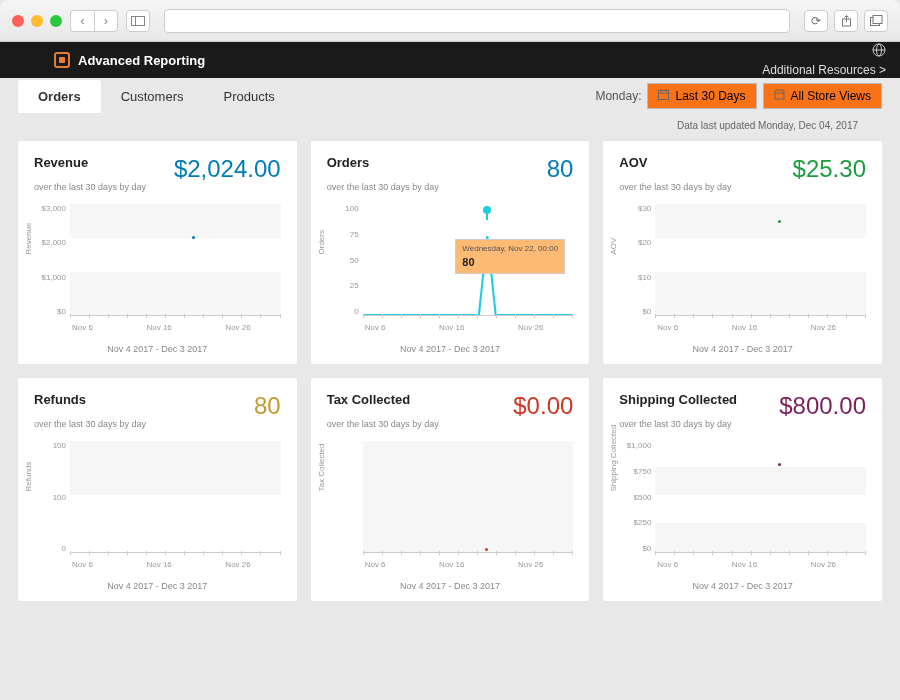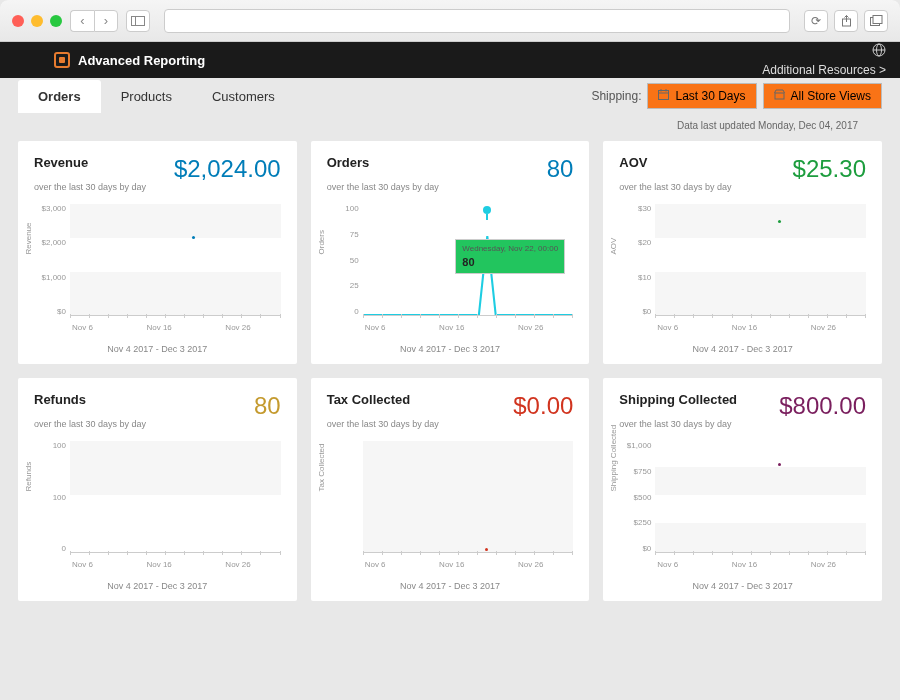--- a/index.html
+++ b/index.html
@@ -64,21 +64,21 @@
 .plot-ticks span{ width:1px; height:4px; background:#ccc; display:block;}
 .x-labels { position:absolute; left:0; right:0; bottom:8px; display:flex; justify-content:space-between; font-size:8px; color:#999; padding: 0 2px;}
 .x-labels span:nth-child(even){ visibility:hidden;}
 .date-range { text-align:center; font-size:9px; color:#888; margin-top:4px; }
 
 
 .spike { position:absolute; left:0; right:0; bottom:24px; height:90px; }
 .spike svg { width:100%; height:100%; }
 .pin { position:absolute; top:6px; left:57%; width:8px; height:8px; background:#1ecde2; border-radius:50%; }
 .pin::after{content:"";position:absolute;left:3px;top:8px;width:2px;height:6px;background:#1ecde2;}
-.tooltip-box { position:absolute; top:28%; left:44%; background:#22c55e; border:1px solid #ccc; padding:4px 6px; font-size:8px; color:#555; line-height:1.3; z-index:2;}
+.tooltip-box { position:absolute; top:28%; left:44%; background:#fdba74; border:1px solid #ccc; padding:4px 6px; font-size:8px; color:#555; line-height:1.3; z-index:2;}
 .tooltip-val { font-size:11px; color:#222; font-weight:600;}
 
 .dot { position:absolute; width:3px; height:3px; border-radius:50%; }
 </style>
 </head>
 <body>
 
 <div class="browser-chrome">
   <div class="traffic-lights">
     <div class="tl red"></div>
@@ -125,25 +125,25 @@
         <ellipse cx="7" cy="7" rx="2.5" ry="6" fill="none" stroke="#ccc"></ellipse>
         <line x1="1" y1="7" x2="13" y2="7" stroke="#ccc"></line>
       </svg>
     <span>Additional Resources &gt;</span>
   </div>
 </div>
 
 <div class="tab-bar">
   <div class="tabs">
     <div class="tab active">Orders</div>
+    <div class="tab">Customers</div>
     <div class="tab">Products</div>
-    <div class="tab">Customers</div>
   </div>
   <div class="filters">
-    <span class="filters-label">Shipping:</span>
+    <span class="filters-label">Monday:</span>
     <div class="filter-btn">
       <span>
         <svg width="11" height="11" viewBox="0 0 11 11">
             <rect x="0.5" y="1.5" width="10" height="9" fill="none" stroke="#666"></rect>
             <line x1="0.5" y1="4" x2="10.5" y2="4" stroke="#666"></line>
             <line x1="3" y1="0" x2="3" y2="2.5" stroke="#666"></line>
             <line x1="8" y1="0" x2="8" y2="2.5" stroke="#666"></line>
           </svg>
       </span>
       <span>Last 30 Days</span>

